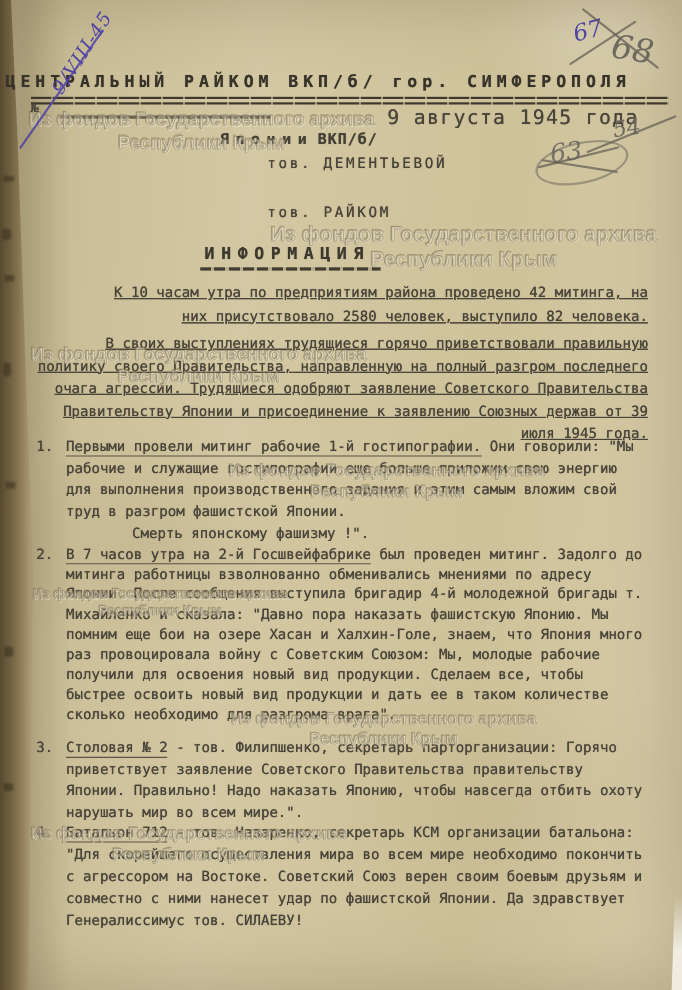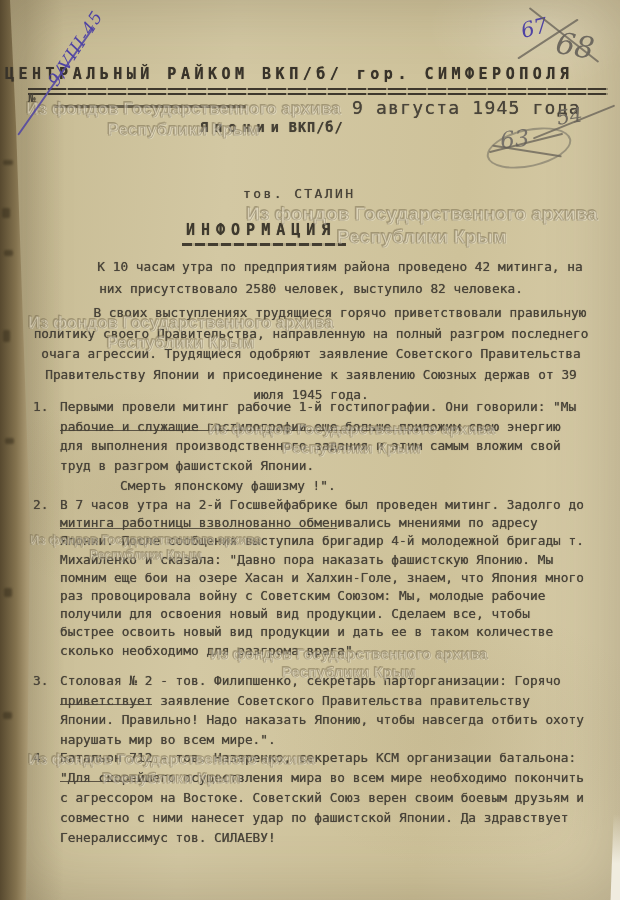--- a/index.html
+++ b/index.html
@@ -54,29 +54,29 @@
   .org .sp { letter-spacing:6px; } .org .un { letter-spacing:1px; margin-left:4px; }
   .org1 { left:200px; top:119px; } .org2 { left:200px; top:164px; }
   .person { font-size:13px; letter-spacing:2.4px; white-space:nowrap; }
   .person1 { left:243px; top:142px; } .person2 { left:243px; top:186px; }
 
   .title { left:186px; top:221px; font-size:15px; font-weight:bold; letter-spacing:6px;
            color:#3e392e; white-space:nowrap; }
   .title-underline { position:absolute; left:182px; top:243px; width:164px; height:2.6px; z-index:4;
     background:repeating-linear-gradient(90deg,#433d31 0 10px, rgba(67,61,49,.2) 10px 13px); }
 
-  .para { font-size:12.8px; width:556px; text-indent:58px; text-align:center; }
+  .para { font-size:12.8px; width:556px; text-indent:58px; text-align:right;text-decoration:underline; }
   .p1 { left:33px; top:256px; line-height:21.5px; }
   .p2 { left:33px; top:303px; line-height:20.5px; }
 
   .item { position:absolute; left:33px; width:557px; font-size:12.8px; z-index:4;
           text-shadow:0 0 .7px rgba(62,56,44,.85); }
   .item .inum { position:absolute; left:0; top:0; }
   .item .ibody { margin-left:27px; }
-  .lead { border-bottom:1.5px solid rgba(70,64,52,.85); padding-bottom:16px; }
+  .lead { border-bottom:1.5px solid rgba(70,64,52,.85); padding-bottom:0; }
   .item1 { top:397px; line-height:19.5px; }
   .item2 { top:496px; line-height:18.2px; }
   .item3 { top:671px; line-height:19.5px; }
   .item4 { top:748px; line-height:20px; }
   .slogan { margin-left:60px; margin-top:1px; }
 
   
   .wm { position:absolute; z-index:5; pointer-events:none;
     font-family:"Liberation Sans", sans-serif; font-weight:bold; text-align:center;
     line-height:1.22; white-space:nowrap;
@@ -132,21 +132,22 @@
 
   <div class="t hdr2">ЦЕНТРАЛЬНЫЙ РАЙКОМ ВКП/б/ гор. СИМФЕРОПОЛЯ</div>
   <div class="rule"></div>
   <div class="t num-symbol">№</div>
   <div class="num-line"></div>
   <div class="t date-line">9 августа 1945 года</div>
 
   <div class="t org org1">
     <span class="sp">Японии</span><span class="un">ВКП/б/</span>
   </div>
-  <div class="t person person2">тов. СТАЛИН</div>
+  <div class="t person person1">тов. ДЕМЕНТЬЕВОЙ</div>
+  <div class="t person person2">тов. РАЙКОМ</div>
 
   <div class="t title">ИНФОРМАЦИЯ</div>
   <div class="title-underline"></div>
 
   <div class="t para p1">К 10 часам утра по предприятиям района проведено 42 митинга, на них присутствовало 2580 человек, выступило 82 человека.</div>
   <div class="t para p2">В своих выступлениях трудящиеся горячо приветствовали правильную политику своего Правительства, направленную на полный разгром последнего очага агрессии. Трудящиеся одобряют заявление Советского Правительства Правительству Японии и присоединение к заявлению Союзных держав от 39 июля 1945 года.</div>
 
   <div class="item item1">
     <span class="inum">1.</span>
     <div class="ibody">

